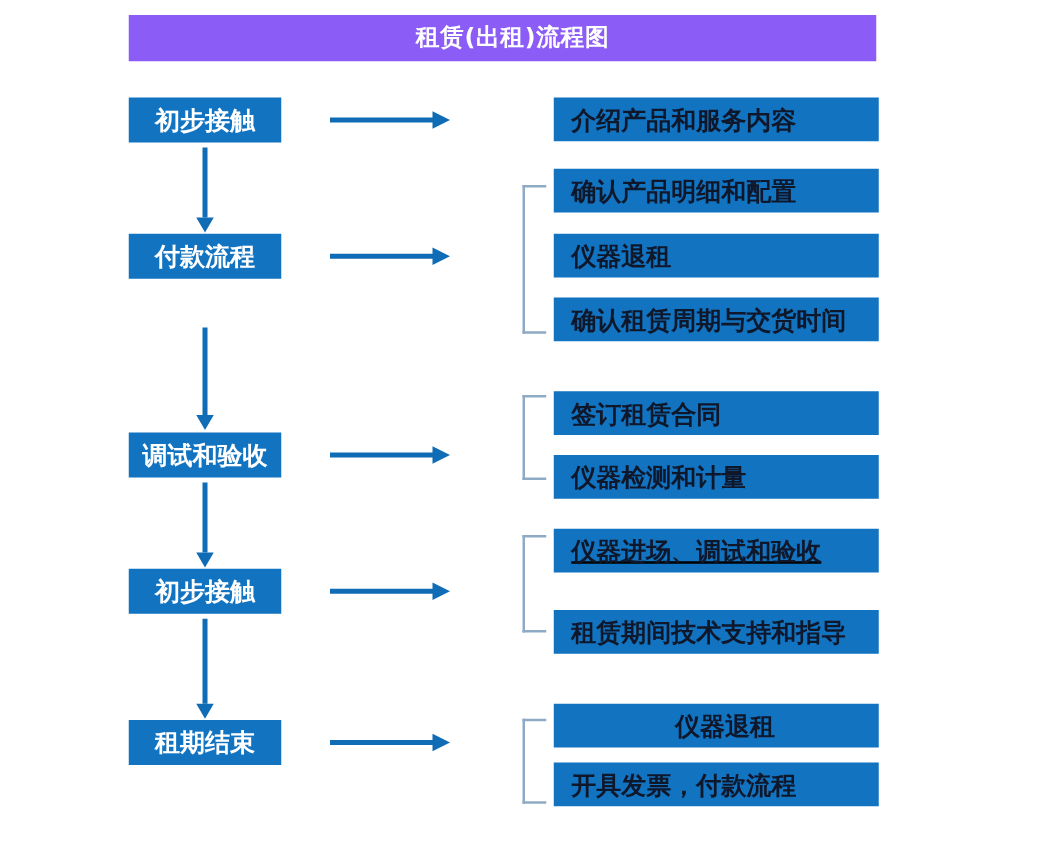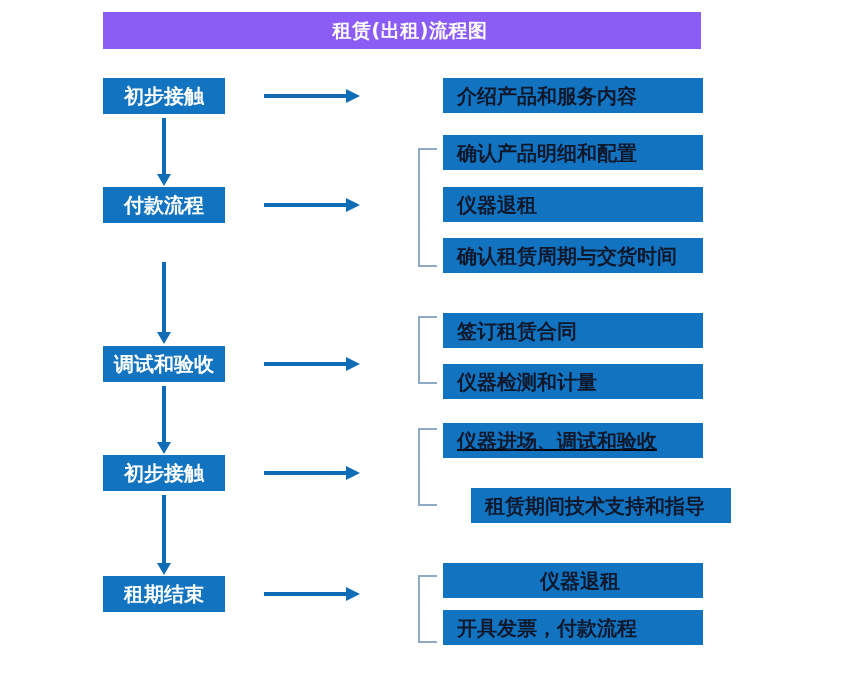--- a/index.html
+++ b/index.html
@@ -252,21 +252,21 @@
   </div>
 
   <div class="detail-box" style="top:364px;">
     <span class="detail-text">仪器检测和计量</span>
   </div>
 
   <div class="detail-box" style="top:423px;text-decoration:underline;">
     <span class="detail-text">仪器进场、调试和验收</span>
   </div>
 
-  <div class="detail-box" style="top:488px;margin-left:28px;">
+  <div class="detail-box" style="top:488px;">
     <span class="detail-text">租赁期间技术支持和指导</span>
   </div>
 
   <div class="detail-box" style="top:563px;justify-content:center;">
     <span class="detail-text">仪器退租</span>
   </div>
 
   <div class="detail-box" style="top:610px;">
     <span class="detail-text">开具发票，付款流程</span>
   </div>

